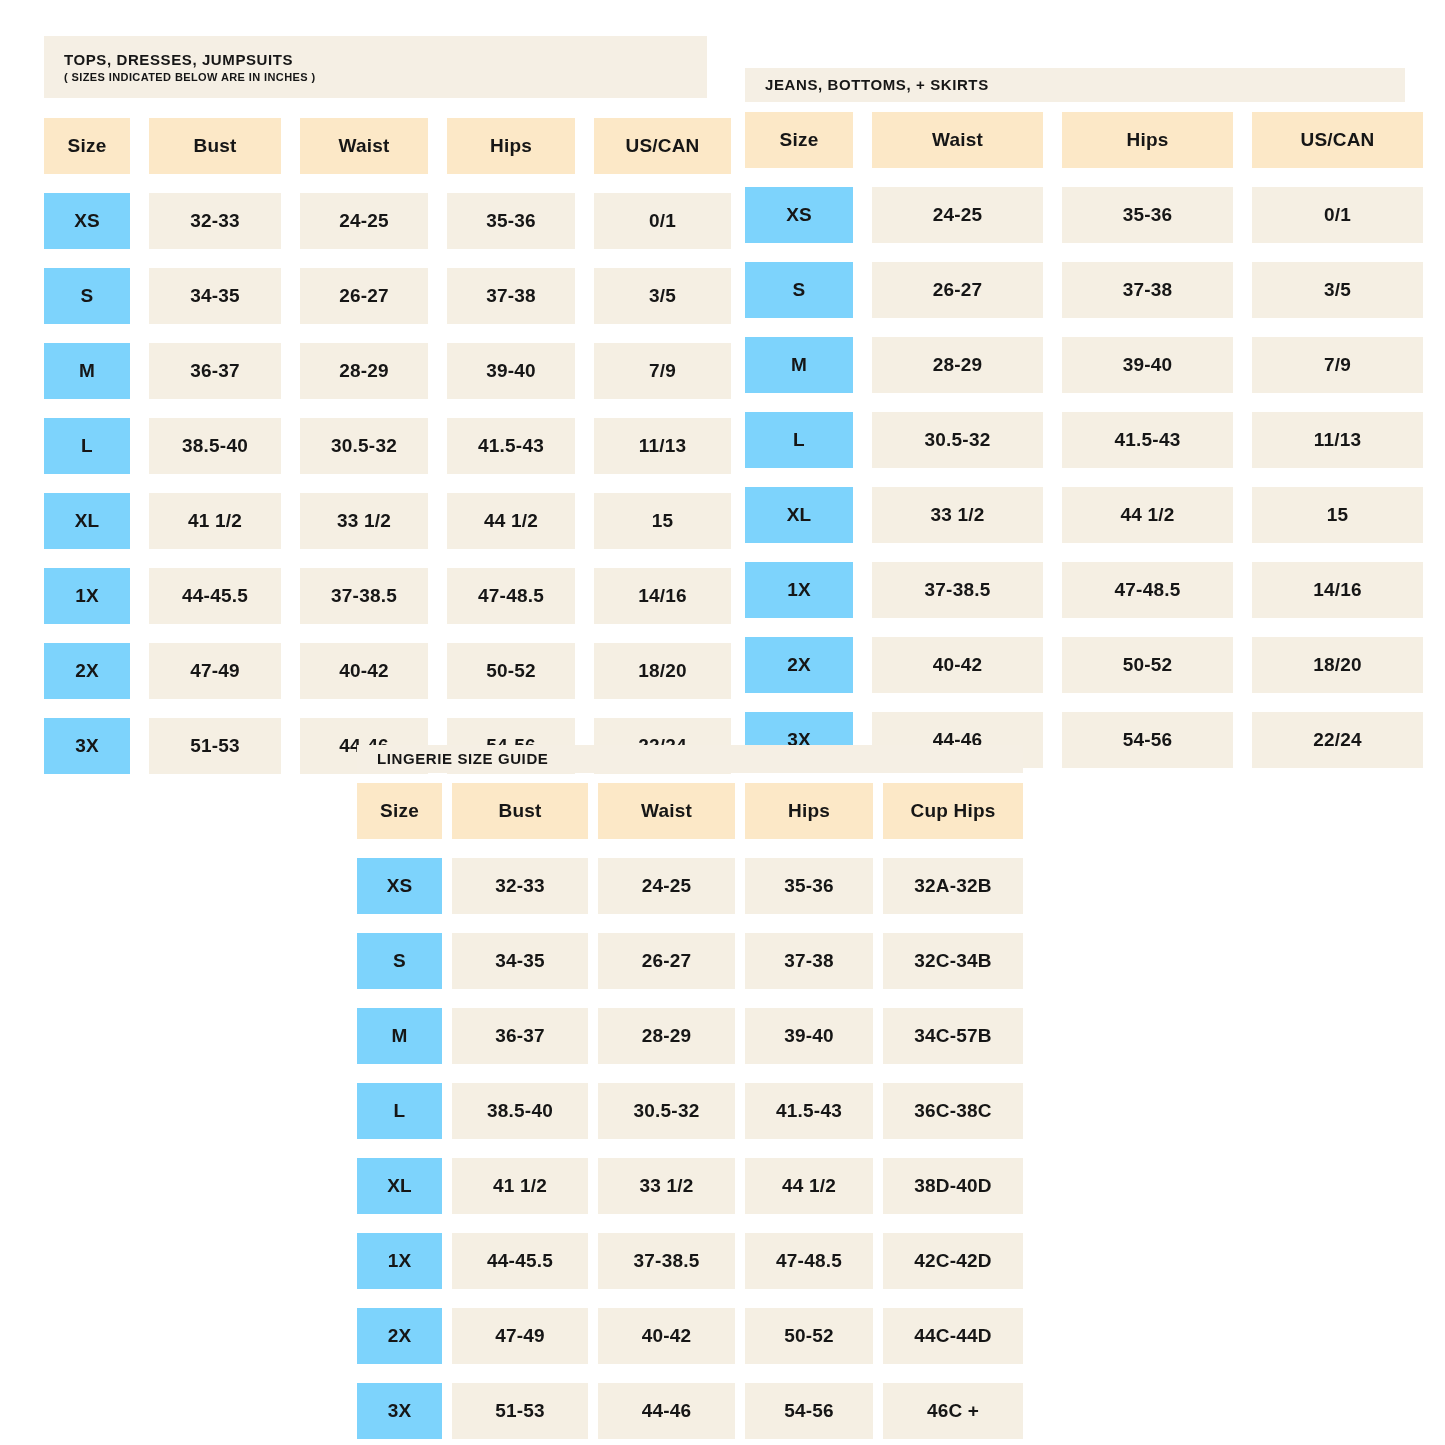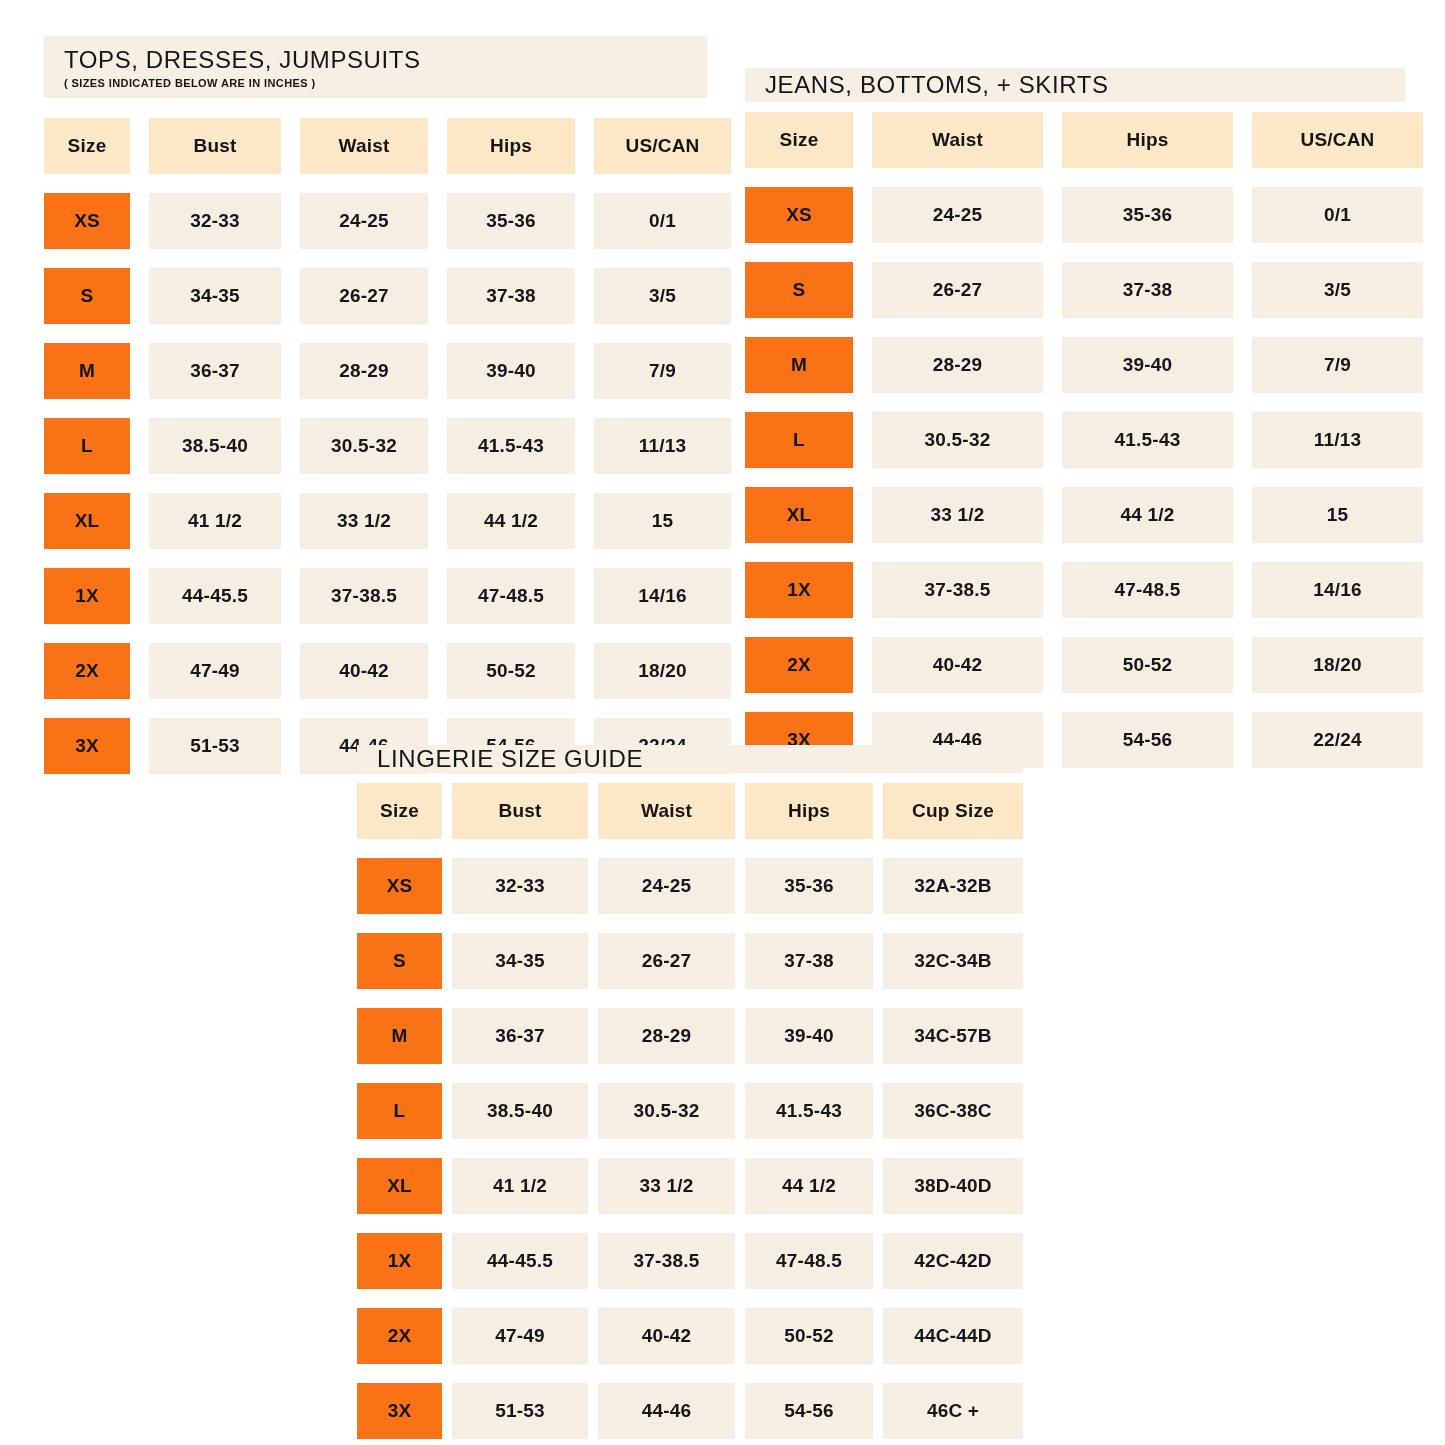--- a/index.html
+++ b/index.html
@@ -20,22 +20,22 @@
   }
   .banner {
     box-sizing: border-box;
     background: #f5efe4;
     display: flex;
     flex-direction: column;
     justify-content: center;
     padding: 6px 20px;
   }
   .banner-title {
-    font-size: 24px;
-    font-weight: 400;
+    font-size: 15px;
+    font-weight: 700;
     letter-spacing: 0.6px;
     line-height: 1.35;
     white-space: nowrap;
   }
   .banner-subtitle {
     font-size: 11px;
     font-weight: 700;
     letter-spacing: 0.4px;
     line-height: 1.3;
     white-space: nowrap;
@@ -53,21 +53,21 @@
   .cell {
     display: flex;
     align-items: center;
     justify-content: center;
     font-size: 19px;
     font-weight: 700;
     letter-spacing: 0.2px;
     white-space: nowrap;
   }
   .cell.head { background: #fce8c7; }
-  .cell.size { background: #f97316; }
+  .cell.size { background: #7dd3fc; }
   .cell.data { background: #f5efe3; }
 </style>
 </head>
 <body>
 
 <section class="table-block" style="left:44px; top:36px; width:663px;">
   <header class="banner" style="height:62px;">
     <div class="banner-title">TOPS, DRESSES, JUMPSUITS</div>
     <div class="banner-subtitle">( SIZES INDICATED BELOW ARE IN INCHES )</div>
   </header>
@@ -166,21 +166,21 @@
 
 <section class="table-block" style="left:357px; top:745px; width:666px;">
   <header class="banner" style="height:28px;">
     <div class="banner-title">LINGERIE SIZE GUIDE</div>
   </header>
   <div class="size-grid grid-lingerie">
       <div class="cell head">Size</div>
       <div class="cell head">Bust</div>
       <div class="cell head">Waist</div>
       <div class="cell head">Hips</div>
-      <div class="cell head">Cup Size</div>
+      <div class="cell head">Cup Hips</div>
       <div class="cell size">XS</div>
       <div class="cell data">32-33</div>
       <div class="cell data">24-25</div>
       <div class="cell data">35-36</div>
       <div class="cell data">32A-32B</div>
       <div class="cell size">S</div>
       <div class="cell data">34-35</div>
       <div class="cell data">26-27</div>
       <div class="cell data">37-38</div>
       <div class="cell data">32C-34B</div>

